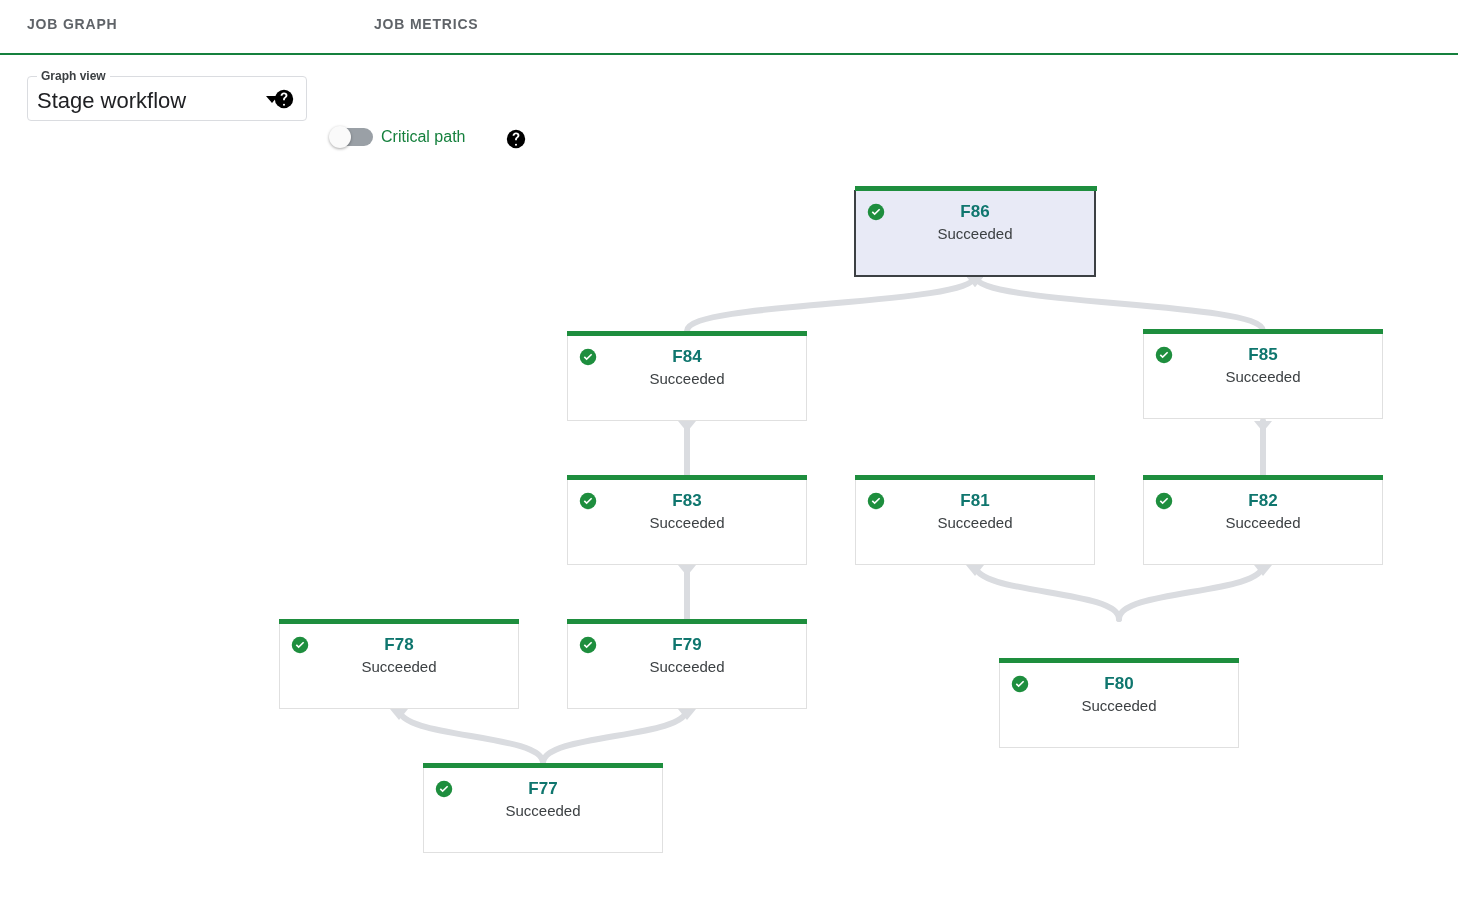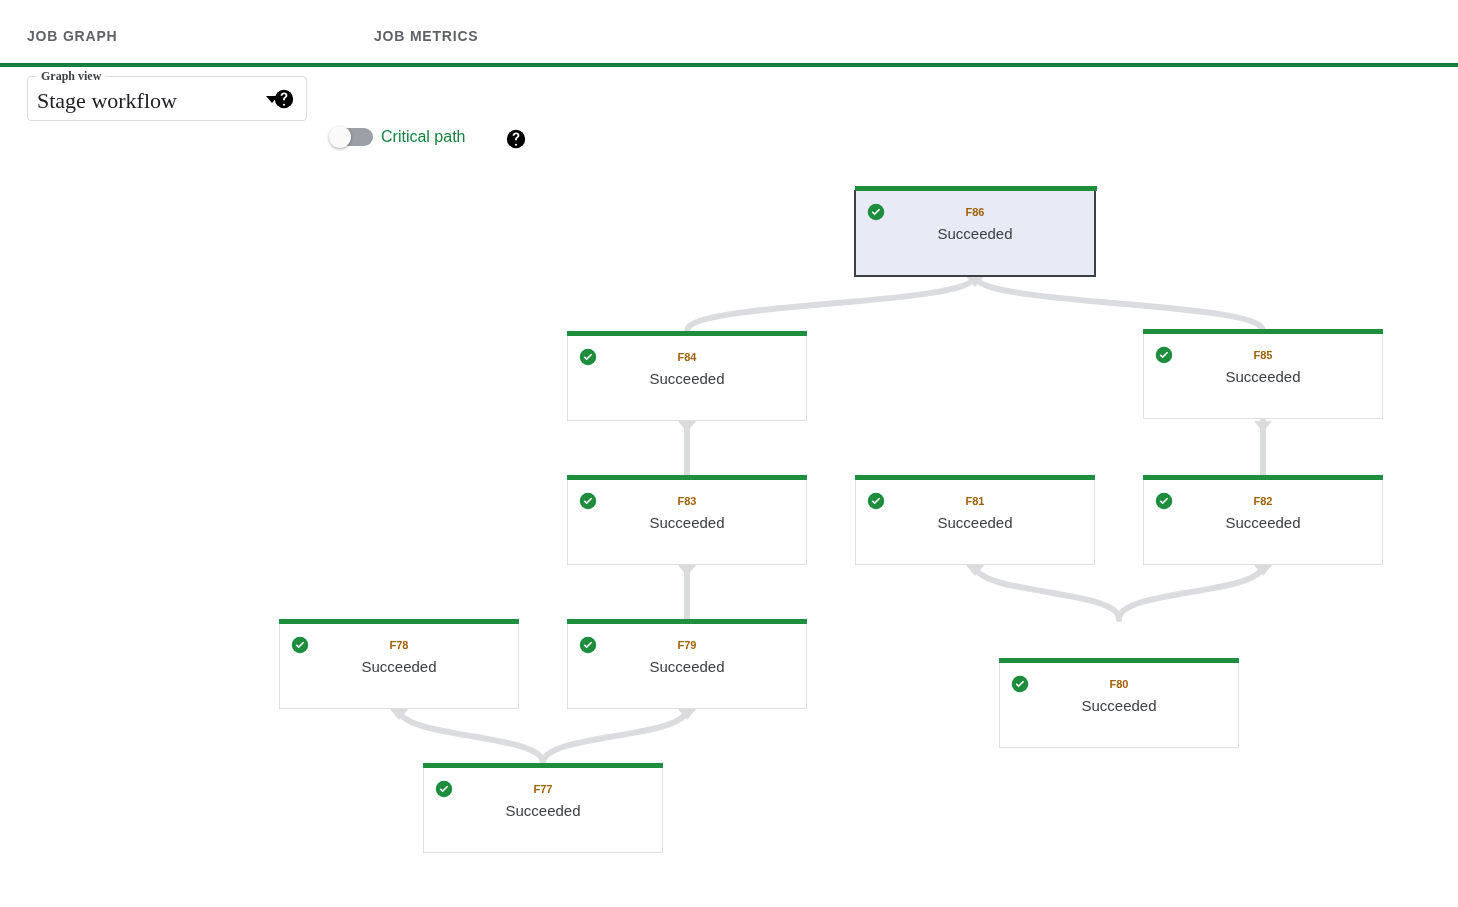--- a/index.html
+++ b/index.html
@@ -13,24 +13,24 @@
     font-family: "Liberation Sans", sans-serif;
     -webkit-font-smoothing: antialiased;
     color: #202124;
     overflow: hidden;
     position: relative;
   }
 
   
   .tabbar {
     position: absolute;
-    left: 0; top: 16px;
+    left: 0; top: 4px;
     width: 1458px;
     height: 51px;
-    border-bottom: 4px solid #15803d;
+    border-bottom: 2px solid #15803d;
     box-sizing: border-box;
   }
   .tab {
     position: absolute;
     top: 0;
     height: 40px;
     line-height: 40px;
     font-size: 14px;
     font-weight: bold;
     letter-spacing: 0.8px;
@@ -65,21 +65,20 @@
     position: absolute;
     left: 27px;
     top: 35px;
     width: 280px;
     height: 45px;
     border: 1px solid #dadce0;
     border-radius: 4px;
     box-sizing: border-box;
     cursor: pointer;
     background: #fff;
-    font-family: Liberation Serif, serif;
   }
   .select-legend {
     position: absolute;
     left: 9px;
     top: -8px;
     background: #fff;
     padding: 0 4px;
     font-size: 12px;
     font-weight: bold;
     color: #3c4043;
@@ -192,23 +191,23 @@
     top: 12px;
     width: 18px;
     height: 18px;
   }
   .node-check svg { display: block; }
   .node-title {
     position: absolute;
     left: 0; right: 0;
     top: 12px;
     text-align: center;
-    font-size: 11px;
+    font-size: 17px;
     font-weight: bold;
-    color: #a16207;
+    color: #0f766e;
     line-height: 18px;
   }
   .node-status {
     position: absolute;
     left: 0; right: 0;
     top: 34px;
     text-align: center;
     font-size: 15px;
     color: #3c4043;
     line-height: 18px;

